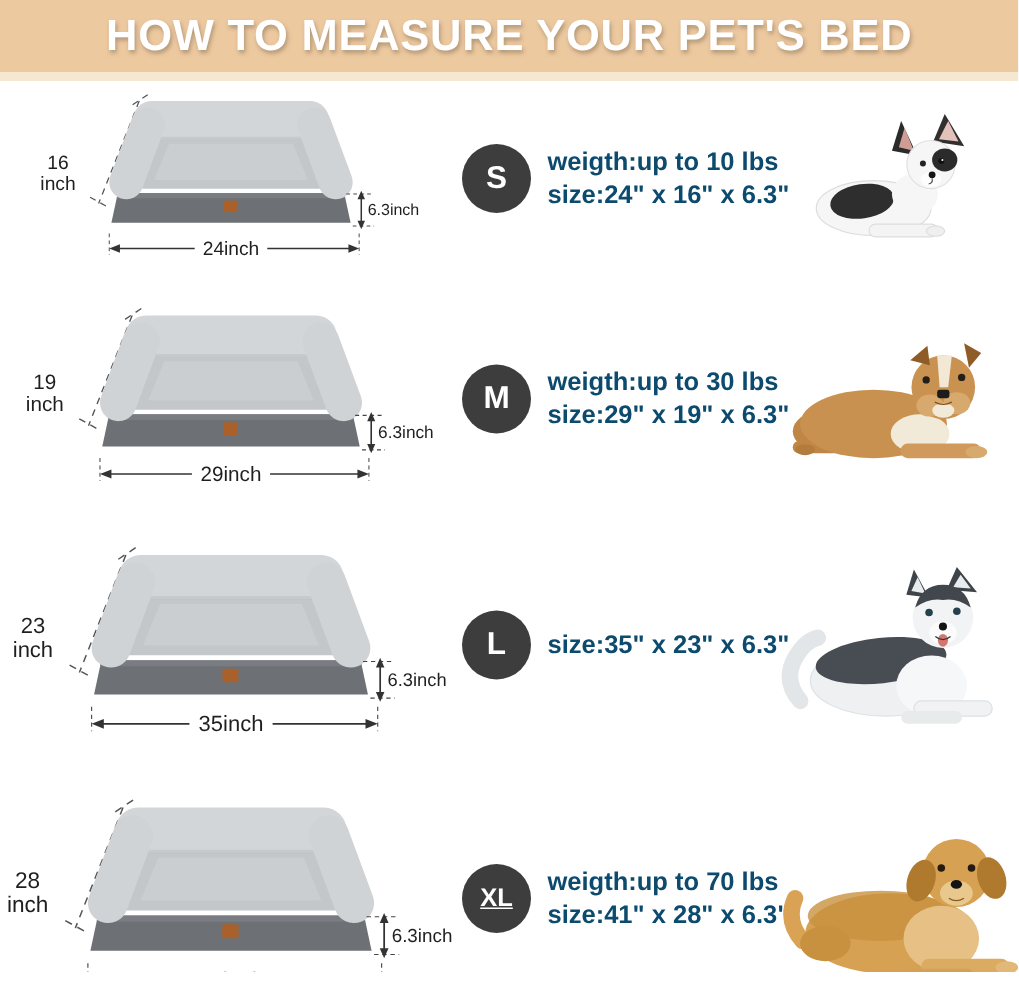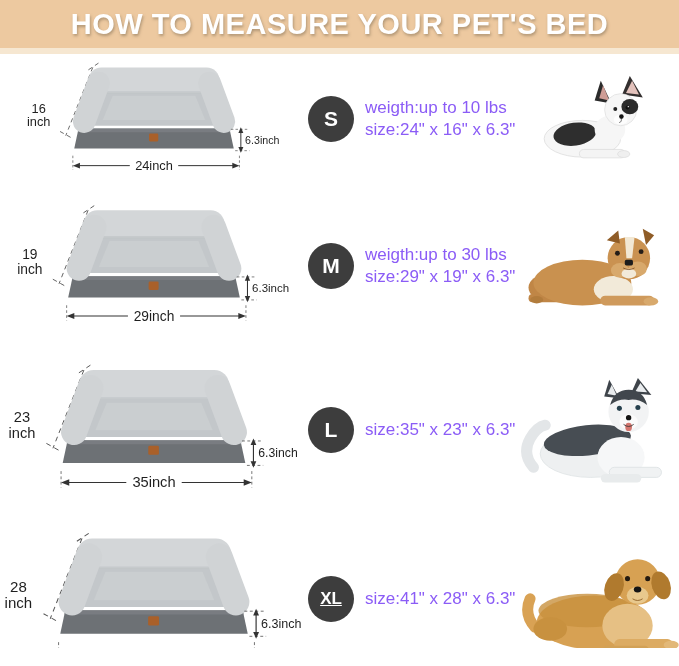--- a/index.html
+++ b/index.html
@@ -24,21 +24,21 @@
   .row.r2{height:164px}
   .row.r3{height:150px}
   .bed-col{width:308px;flex:0 0 auto;display:flex;align-items:center;justify-content:center;}
   .spec-col{width:212px;flex:0 0 auto;display:flex;align-items:center;gap:11px;}
   .badge{
     width:46px;height:46px;border-radius:50%;background:#3d3d3d;color:#fff;
     display:flex;align-items:center;justify-content:center;
     font-weight:bold;font-size:21px;flex:0 0 auto;user-select:none;
   }
   .badge.xl{font-size:17px;letter-spacing:0;text-decoration:underline;}
-  .spec-text{color:#8b5cf6;font-size:17px;font-weight:400;line-height:1.3;white-space:nowrap;}
+  .spec-text{color:#0c4a6e;font-size:17px;font-weight:700;line-height:1.3;white-space:nowrap;}
   .dog-col{flex:1 1 auto;display:flex;align-items:center;justify-content:center;}
   .footer{
     height:28px;flex:0 0 auto;background:#fffdfb;display:flex;align-items:center;justify-content:center;
   }
   .footer p{margin:0;font-size:16px;font-weight:bold;color:#262626;white-space:nowrap;}
   
   .dash{stroke:#555;stroke-width:1.2;stroke-dasharray:6,5;fill:none;}
   .dash.thin{stroke:#444;stroke-width:.9;stroke-dasharray:3.5,3;}
   .dim{font-family:"Liberation Sans",sans-serif;font-size:15px;fill:#1f1f1f;}
   .dim.big{font-size:18px;}
@@ -278,20 +278,21 @@
           <polygon points="70,154 80,150 80,158" fill="#333"></polygon>
           <polygon points="304,154 294,150 294,158" fill="#333"></polygon>
           <path class="dash thin" d="M70,140 V160"></path>
           <path class="dash thin" d="M304,140 V160"></path>
           <text x="184" y="160" class="dim big" text-anchor="middle">41inch</text>
         </svg>
       </div>
       <div class="spec-col">
         <div class="badge xl">XL</div>
         <div class="spec-text">
+          <div>weigth:up to 70 lbs</div>
           <div>size:41" x 28" x 6.3"</div>
         </div>
       </div>
       <div class="dog-col">
         <svg viewBox="0 0 200 140" width="168">
           <path d="M18,104 Q4,88 12,70" stroke="#d9a254" stroke-width="13" fill="none" stroke-linecap="round"></path>
           <ellipse cx="88" cy="98" rx="68" ry="32" fill="#d7a153"></ellipse>
           <ellipse cx="80" cy="84" rx="58" ry="20" fill="#c8913f" opacity=".8"></ellipse>
           <ellipse cx="36" cy="106" rx="20" ry="14" fill="#c8913f"></ellipse>
           <ellipse cx="128" cy="102" rx="30" ry="26" fill="#e6c084"></ellipse>

